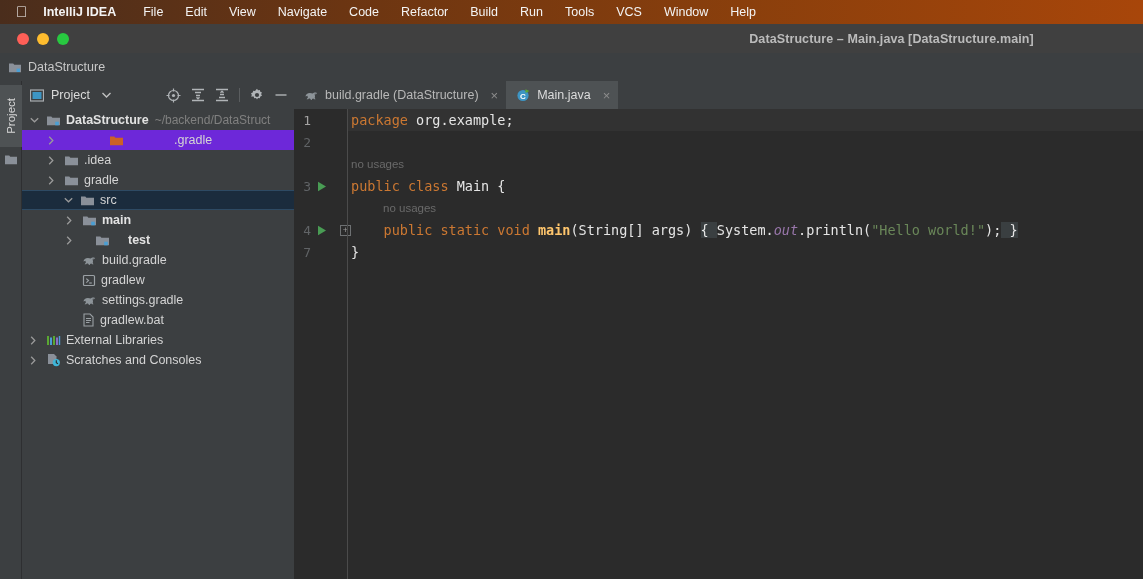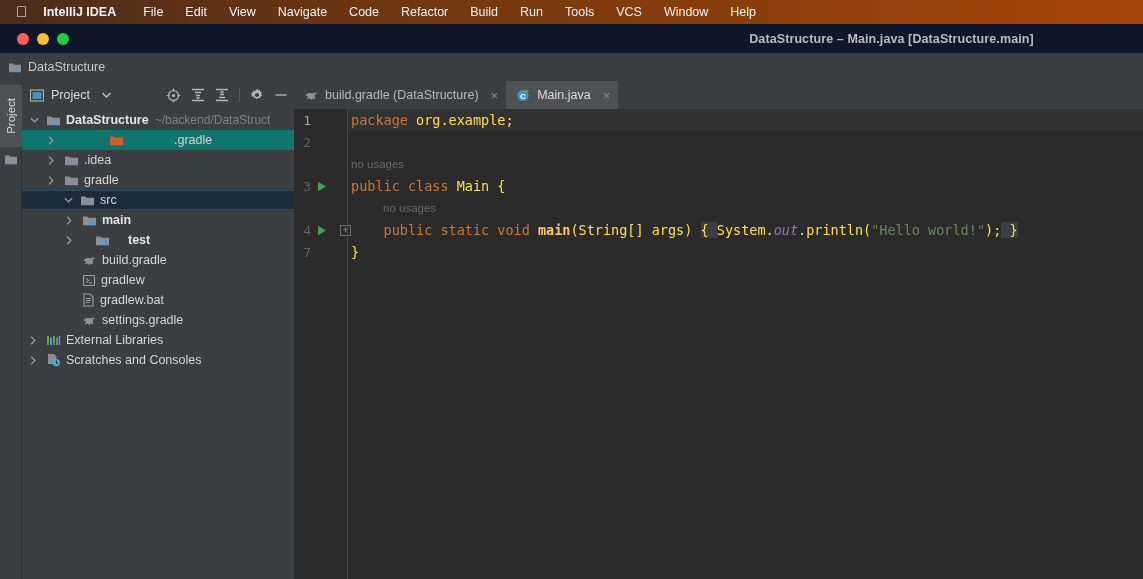--- a/index.html
+++ b/index.html
@@ -24,21 +24,21 @@
   }
   .mac-menu-item {
     color: #f4f4f4; font-size: 12.5px; padding: 0 11px;
     white-space: nowrap; line-height: 24px;
   }
   .mac-menu-item.bold { font-weight: bold; padding-left: 4px; padding-right: 16px; }
 
   
   .titlebar {
     position: absolute; top: 24px; left: 0; width: 1143px; height: 29px;
-    background: #0f172a;
+    background: #404040;
     display: flex; align-items: center; padding-left: 8px;
   }
   .traffic { display: flex; gap: 8px; padding-left: 9px; align-items: center; }
   .dot { width: 12px; height: 12px; border-radius: 50%; }
   .dot.red { background: #ff5f57; }
   .dot.amber { background: #febc2e; }
   .dot.green { background: #28c840; }
   .win-title {
     position: absolute; left: 0; right: 0; text-align: center;
     color: #bbbbbb; font-size: 12.5px; font-weight: bold;
@@ -89,21 +89,21 @@
   .pt-sep { width: 1px; height: 14px; background: #5a5d5f; }
 
   .tree {
     position: absolute; top: 28px; left: 0; width: 272px; bottom: 0;
     background: #3c3f41; padding-top: 1px; overflow: hidden;
   }
   .trow {
     height: 20px; display: flex; align-items: center; position: relative;
     white-space: nowrap; font-size: 12.5px; color: #d4d4d4;
   }
-  .trow.hovered { background: #0f766e; gap: 45px; }
+  .trow.hovered { background: #6d28d9; gap: 45px; }
   .trow.selected {
     background: #1b2c3d;
     border-top: 1px solid #2e4a63; border-bottom: 1px solid #2e4a63;
     height: 20px;
   }
   .arrow { width: 11px; display: inline-block; text-align: center; color: #9a9a9a; font-size: 9px; flex: 0 0 11px; }
   .tlabel { margin-left: 5px; }
   .tlabel.bold { font-weight: bold; color: #e2e2e2; }
   .tpath { margin-left: 6px; color: #808080; font-size: 12px; }
   .ticon { display: inline-flex; align-items: center; flex: 0 0 auto; }
@@ -147,21 +147,21 @@
     position: absolute; top: 0; left: 54px; right: 0; bottom: 0;
     font-family: "DejaVu Sans Mono", monospace; font-size: 13.5px;
   }
   .cline { height: 22px; line-height: 22px; white-space: pre; padding-left: 3px; }
   .cline.caret { background: #323232; }
   .inlay {
     height: 22px; line-height: 22px; white-space: pre; padding-left: 3px;
     color: #6a6a6a; font-family: Liberation Sans, sans-serif; font-size: 11.5px;
   }
   .kw { color: #cc7832; }
-  .plain { color: #fde047; }
+  .plain { color: #e5e5e5; }
   .fn { color: #ffc66d; font-weight: bold; }
   .field { color: #9876aa; font-style: italic; }
   .str { color: #6a8759; }
   .fold-bg { background: #3a3f41; }
 
   
   svg { display: block; }
 </style>
 </head>
 <body>
@@ -379,36 +379,36 @@
             <rect x="1.5" y="1.5" width="11" height="10" rx="1" fill="none" stroke="#9aa0a4" stroke-width="1.2"></rect>
             <path d="M4.3 4.6l2.2 2-2.2 2" stroke="#9aa0a4" stroke-width="1.2" fill="none"></path>
             <path d="M7.2 9h2.6" stroke="#9aa0a4" stroke-width="1.2"></path>
           </svg>
         </span>
         <span class="tlabel">gradlew</span>
       </div>
       <div class="trow" style="padding-left: 44px;">
         <span class="arrow"></span>
         <span class="ticon" style="margin-left: 5px;">
+          <svg width="15" height="13" viewBox="0 0 15 13">
+            <path d="M1.5 7.5c0-2 2-3.6 4.4-3.6 1.2 0 2 .3 2.6.7.9-.9 2.3-1.4 3.6-1.1.6.2.9.7.5 1.2-.5.6-1.3.9-2 1 .3.5.4 1.1.4 1.8 0 .5-.1 1-.3 1.4l.9 1.4h-1.6l-.6-.9c-.4.2-.9.4-1.4.5l-.2 1.2H6.6l.2-1.2c-.6-.1-1.2-.4-1.7-.7l-.9 1.1H2.6l1.3-1.9c-.3-.5-.4-1-.4-1.6z" fill="#8d9499"></path>
+            <circle cx="11.2" cy="5.1" r="0.6" fill="#3c3f41"></circle>
+          </svg>
+        </span>
+        <span class="tlabel">settings.gradle</span>
+      </div>
+      <div class="trow" style="padding-left: 44px;">
+        <span class="arrow"></span>
+        <span class="ticon" style="margin-left: 5px;">
           <svg width="13" height="14" viewBox="0 0 13 14">
             <path d="M2 1h6l3 3v9H2z" fill="none" stroke="#9aa0a4" stroke-width="1.1"></path>
             <path d="M4 5.5h5M4 7.5h5M4 9.5h3.5" stroke="#9aa0a4" stroke-width="1"></path>
           </svg>
         </span>
         <span class="tlabel">gradlew.bat</span>
-      </div>
-      <div class="trow" style="padding-left: 44px;">
-        <span class="arrow"></span>
-        <span class="ticon" style="margin-left: 5px;">
-          <svg width="15" height="13" viewBox="0 0 15 13">
-            <path d="M1.5 7.5c0-2 2-3.6 4.4-3.6 1.2 0 2 .3 2.6.7.9-.9 2.3-1.4 3.6-1.1.6.2.9.7.5 1.2-.5.6-1.3.9-2 1 .3.5.4 1.1.4 1.8 0 .5-.1 1-.3 1.4l.9 1.4h-1.6l-.6-.9c-.4.2-.9.4-1.4.5l-.2 1.2H6.6l.2-1.2c-.6-.1-1.2-.4-1.7-.7l-.9 1.1H2.6l1.3-1.9c-.3-.5-.4-1-.4-1.6z" fill="#8d9499"></path>
-            <circle cx="11.2" cy="5.1" r="0.6" fill="#3c3f41"></circle>
-          </svg>
-        </span>
-        <span class="tlabel">settings.gradle</span>
       </div>
       <div class="trow" style="padding-left: 8px;">
         <span class="arrow">
           <svg width="6" height="9" viewBox="0 0 6 9">
             <path d="M1.2 0.8l3.6 3.7-3.6 3.7" stroke="#9a9a9a" stroke-width="1.3" fill="none"></path>
           </svg>
         </span>
         <span class="ticon" style="margin-left: 5px;">
           <svg width="15" height="13" viewBox="0 0 15 13">
             <rect x="1" y="2" width="2" height="9" fill="#5aa832"></rect>

